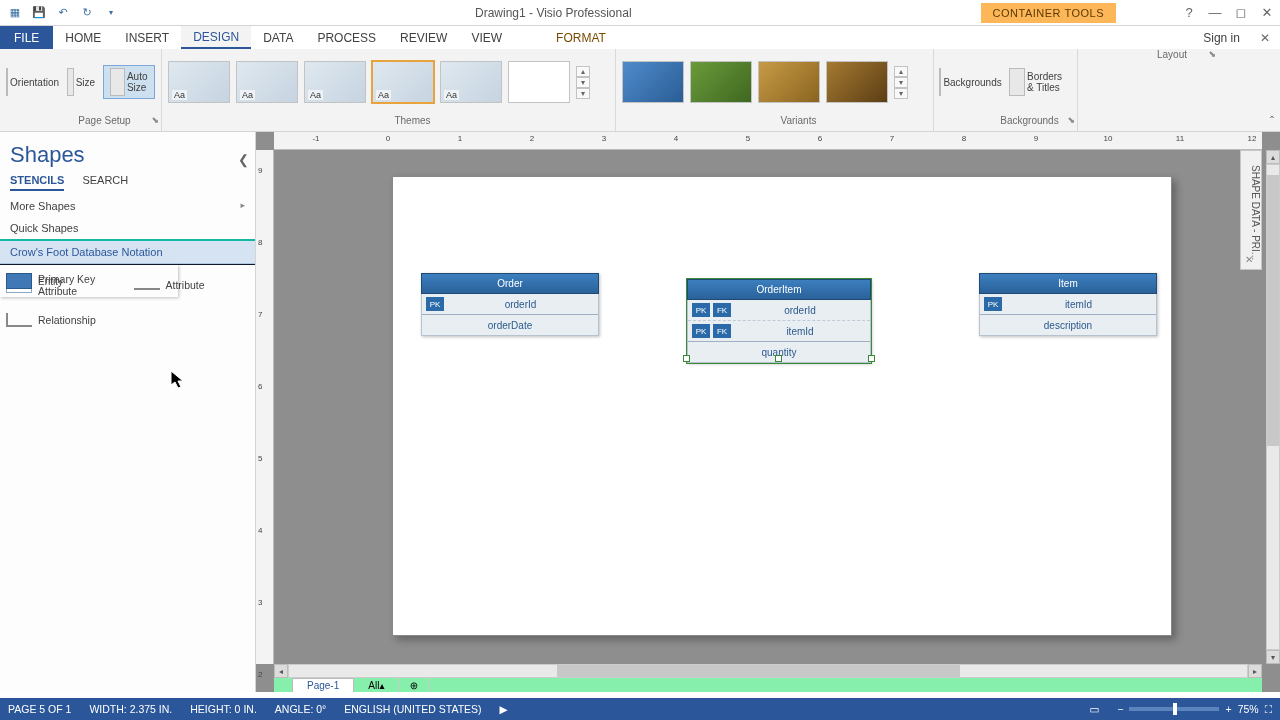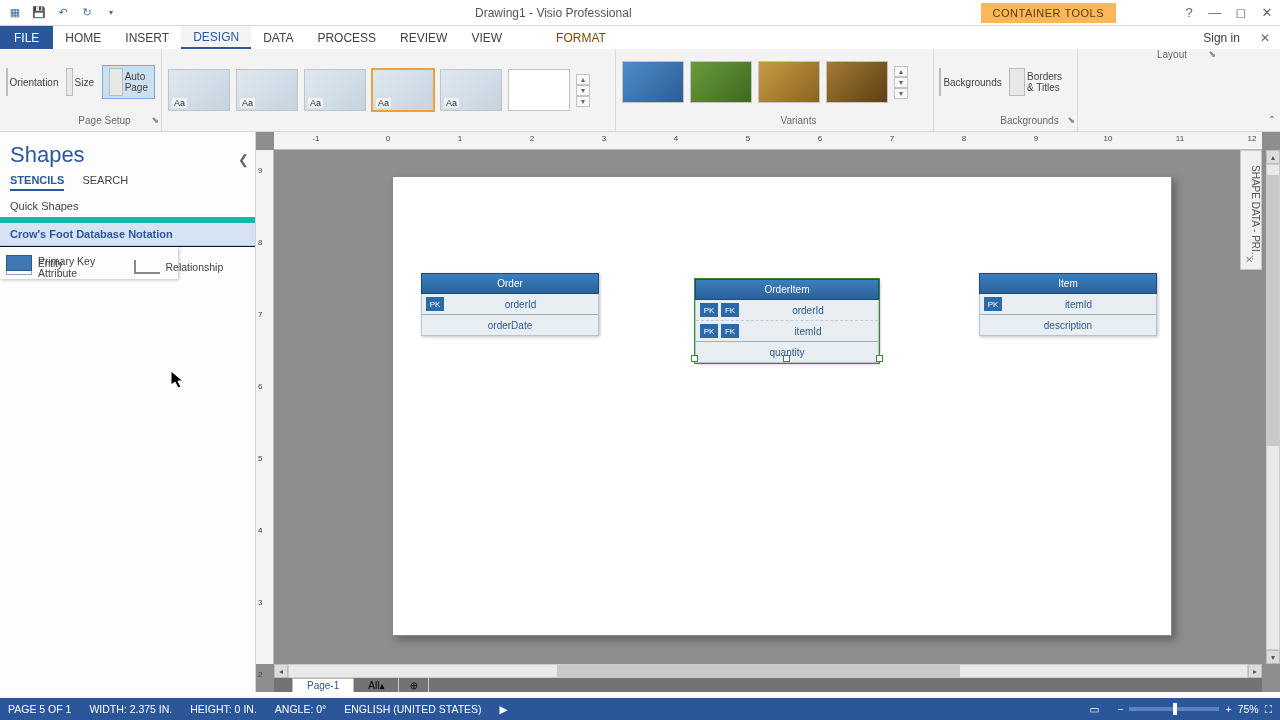--- a/index.html
+++ b/index.html
@@ -50,21 +50,21 @@
 
 
 .shapes-panel { width:256px; background:#fdfdfd; border-right:1px solid #d4d4d4; position:relative; }
 .shapes-panel h1 { font-size:22px; font-weight:300; color:#2b579a; padding:10px 10px 6px; }
 .shapes-collapse { position:absolute; right:6px; top:20px; color:#666; font-size:13px; }
 .shapes-tabs { display:flex; gap:18px; padding:0 10px 4px; font-size:11px; }
 .shapes-tabs .st{ color:#414141; padding-bottom:3px; }
 .shapes-tabs .st.active { color:#2b579a; font-weight:600; border-bottom:2px solid #2b579a; }
 .shape-row { padding:5px 10px; font-size:11px; color:#414141; cursor:pointer; }
 .shape-row.more::after { content:"▸"; float:right; font-size:9px; color:#888; margin-left:4px;}
-.shape-row.selected { background:#d5e3f3; border-top:6px solid #14b8a6; border-bottom:1px solid #b0c8e4; font-weight:700; color:#2b579a;}
+.shape-row.selected { background:#d5e3f3; border-top:2px solid #14b8a6; border-bottom:1px solid #b0c8e4; font-weight:400; color:#2b579a;}
 .shape-grid { display:grid; grid-template-columns:1fr 1fr; border-top:1px solid #0f172a; }
 .shape-cell { display:flex; align-items:center; gap:6px; padding:8px 6px; font-size:10.5px; color:#414141; cursor:grab; }
 .shape-cell .thumb { width:26px; height:16px; background:#e8eef5; border:1px solid #8aa8c8; flex-shrink:0; }
 .shape-cell.entity .thumb{ background:#3f78b5; border-color:#2a5a8c;}
 .shape-cell.line .thumb{ background:transparent; border:none; border-top:2px dashed #888; height:0; margin-top:8px;}
 .shape-cell.rel .thumb{ background:transparent; border:none; border-left:2px solid #888; border-bottom:2px solid #888; height:14px;}
 
 
 .canvas-area { flex:1; position:relative; background:#8e8e8e; }
 .ruler-h { position:absolute; top:0; left:18px; right:18px; height:18px; background:#f3f3f3; border-bottom:1px solid #bbb; font-size:8px; color:#444; }
@@ -74,30 +74,30 @@
 .viewport { position:absolute; top:18px; left:18px; right:18px; bottom:28px; background:#8e8e8e; overflow:hidden; }
 .page { position:absolute; left:118px; top:26px; width:780px; height:460px; background:#fff; border:1px solid #888; box-shadow:4px 4px 8px rgba(0,0,0,.3);}
 .entity { position:absolute; width:178px; font-size:10px; box-shadow:1px 1px 3px rgba(0,0,0,.25);}
 .entity .hdr { background:linear-gradient(#3c7fbf,#2a619a); color:#fff; text-align:center; padding:4px 0; border:1px solid #1f4a75;}
 .entity .body { background:#e9eef3; border:1px solid #b7c2cf; border-top:none;}
 .entity .row { display:flex; align-items:center; border-bottom:1px dashed #bfcad6; padding:3px 4px; min-height:20px;}
 .entity .row:last-child{border-bottom:none;}
 .entity .row.sep { border-bottom:1px solid #9fb0c2;}
 .key { width:18px; height:14px; background:#2b6aa8; color:#fff; font-size:8px; display:flex; align-items:center; justify-content:center; margin-right:3px;}
 .attr { flex:1; text-align:center; color:#2a5a8c;}
-.entity.selected { outline:1px solid #3a8a3a;margin-left:8px;}
+.entity.selected { outline:1px solid #3a8a3a;}
 .handle { position:absolute; width:7px; height:7px; background:#fff; border:1px solid #3a8a3a;}
 .hscroll { position:absolute; bottom:14px; left:18px; right:18px; height:14px; background:#e9e9e9; display:flex;}
 .hscroll .arr,.vscroll .arr{ width:14px; height:14px; background:#dcdcdc; border:1px solid #bbb; font-size:8px; display:flex;align-items:center;justify-content:center;color:#555;}
 .hscroll .track{ flex:1; position:relative; border:1px solid #ccc;}
 .hscroll .thumb{ position:absolute; left:28%; width:42%; top:0; bottom:0; background:#c8c8c8;}
 .vscroll { position:absolute; top:18px; right:0; bottom:28px; width:14px; background:#e9e9e9; display:flex; flex-direction:column;}
 .vscroll .track{ flex:1; position:relative; border:1px solid #ccc;}
 .vscroll .thumb{ position:absolute; top:2%; height:56%; left:0; right:0; background:#c8c8c8;}
-.pagetabs { position:absolute; bottom:0; left:18px; right:18px; height:14px; background:#737373; display:flex; align-items:center; font-size:10px;}
+.pagetabs { position:absolute; bottom:0; left:18px; right:18px; height:14px; background:#86efac; display:flex; align-items:center; font-size:10px;}
 .pagetabs .pt{ padding:0 14px; border-right:1px solid #ccc; height:100%; display:flex; align-items:center;}
 .pagetabs .pt.active{ background:#fff; border:1px solid #bbb; border-bottom:none; color:#2b579a;}
 
 
 .shapedata { position:absolute; right:0; top:0; width:22px; height:120px; background:#f0f0f0; border:1px solid #c5c5c5; writing-mode:vertical-rl; text-orientation:mixed; font-size:10px; color:#555; text-align:center; padding-top:6px;}
 .shapedata .x{ writing-mode:horizontal-tb; position:absolute; bottom:4px; left:4px; color:#888;}
 
 
 .status { position:absolute; bottom:0; left:0; right:0; height:22px; background:#2b579a; color:#fff; font-size:10.5px; display:flex; align-items:center; padding:0 8px; gap:18px;}
 .status .sp{flex:1;}
@@ -149,21 +149,21 @@
       <div class="big-btn">
           <div class="ico"></div>
           <span>Orientation</span>
         </div>
       <div class="big-btn">
           <div class="ico"></div>
           <span>Size</span>
         </div>
       <div class="big-btn active">
           <div class="ico"></div>
-          <span>Auto Page</span>
+          <span>Auto Size</span>
         </div>
     </div>
     <div class="group-label"><span>Page Setup</span><span class="launcher">⬊</span></div>
   </div>
   <div class="group" style="width:454px">
     <div class="group-body">
       <div class="gallery">
         <div class="gallery-item">
             <span class="aa">Aa</span>
           </div>
@@ -180,20 +180,21 @@
             <span class="aa">Aa</span>
           </div>
         <div class="gallery-item" style="background:#fff"></div>
         <div class="gallery-nav">
           <div>▴</div>
           <div>▾</div>
           <div>▾</div>
         </div>
       </div>
     </div>
+    <div class="group-label">Themes</div>
   </div>
   <div class="group" style="width:318px">
     <div class="group-body">
       <div class="gallery">
         <div class="variant-item"></div>
         <div class="variant-item v2"></div>
         <div class="variant-item v3"></div>
         <div class="variant-item v4"></div>
         <div class="gallery-nav">
           <div>▴</div>
@@ -225,30 +226,35 @@
 
 <div class="mainrow">
 
   <div class="shapes-panel">
     <h1>Shapes</h1>
     <div class="shapes-collapse">❮</div>
     <div class="shapes-tabs">
       <div class="st active">STENCILS</div>
       <div class="st">SEARCH</div>
     </div>
+    <div class="shape-row more">More Shapes</div>
     <div class="shape-row">Quick Shapes</div>
     <div class="shape-row selected">Crow's Foot Database Notation</div>
     <div class="shape-grid">
       <div class="shape-cell entity">
           <div class="thumb"></div>
           <span>Entity</span>
         </div>
       <div class="shape-cell">
           <div class="thumb" style="background:#fff"></div>
           <span>Primary Key Attribute</span>
+        </div>
+      <div class="shape-cell line">
+          <div class="thumb" style="border-top-style:solid"></div>
+          <span>Attribute</span>
         </div>
       <div class="shape-cell rel">
           <div class="thumb"></div>
           <span>Relationship</span>
         </div>
     </div>
   </div>
 
   <div class="canvas-area">
     <div class="ruler-h" id="ruler-h">

